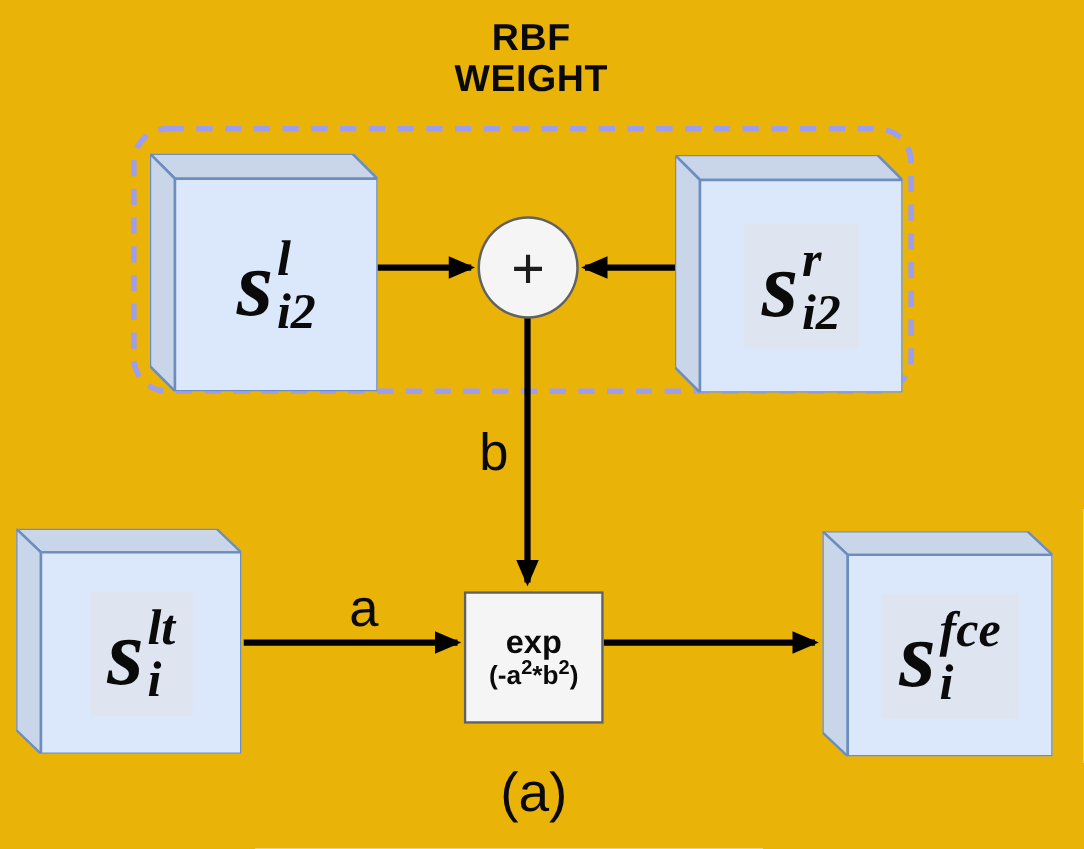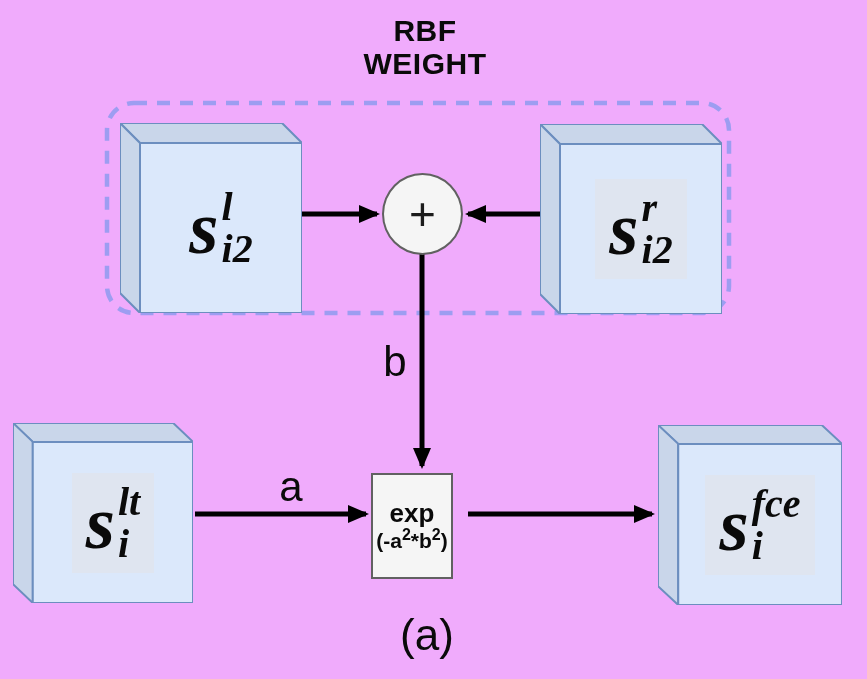--- a/index.html
+++ b/index.html
@@ -9,21 +9,21 @@
     --cube-stroke:#6c8ebf;
     --op-fill:#f5f5f5;
     --op-stroke:#616161;
     --arrow:#000000;
     --label-bg:rgba(223,228,238,0.88);
     --ink:#0a0a0a;
   }
   *{margin:0;padding:0;box-sizing:border-box;}
   html,body{background:#ffffff;}
   .canvas{
-    position:relative;width:867px;height:679px;background:#f0abfc;overflow:hidden;
+    position:relative;width:867px;height:679px;background:#eab308;overflow:hidden;
     font-family:"Liberation Sans",sans-serif;color:var(--ink);
   }
   .fig-title{
     position:absolute;left:322px;top:14px;width:206px;
     text-align:center;font-weight:bold;font-size:30px;line-height:33px;
     white-space:pre-line;letter-spacing:0.5px;z-index:5;
   }
   .dashed-wrap{position:absolute;left:104px;top:100px;width:628px;height:216px;z-index:1;}
   .arrows{position:absolute;left:0;top:0;width:867px;height:679px;z-index:2;}
   .arrow-line{stroke:var(--arrow);stroke-width:5px;}
@@ -48,21 +48,21 @@
     font-size:40px;
   }
   .scripts .sup,.scripts .sub{display:block;height:42px;line-height:42px;}
   .op-circle{
     position:absolute;left:382px;top:173px;width:81px;height:82px;border-radius:50%;
     background:var(--op-fill);border:2.5px solid var(--op-stroke);z-index:3;
     display:flex;align-items:center;justify-content:center;
     font-size:46px;font-weight:400;color:#1c1c1c;
   }
   .exp-box{
-    position:absolute;left:371px;top:473px;width:82px;height:106px;
+    position:absolute;left:371px;top:473px;width:112px;height:106px;
     background:var(--op-fill);border:2px solid var(--op-stroke);z-index:3;
     display:flex;flex-direction:column;align-items:center;justify-content:center;
     font-weight:bold;
   }
   .exp-name{font-size:26px;line-height:30px;}
   .exp-formula{font-size:21px;line-height:26px;white-space:nowrap;}
   .exp-formula sup{font-size:16px;vertical-align:super;line-height:0;}
   .edge-label{position:absolute;z-index:4;font-size:42px;line-height:42px;width:60px;text-align:center;}
   .edge-label-a{left:261px;top:466px;}
   .edge-label-b{left:365px;top:341px;}

